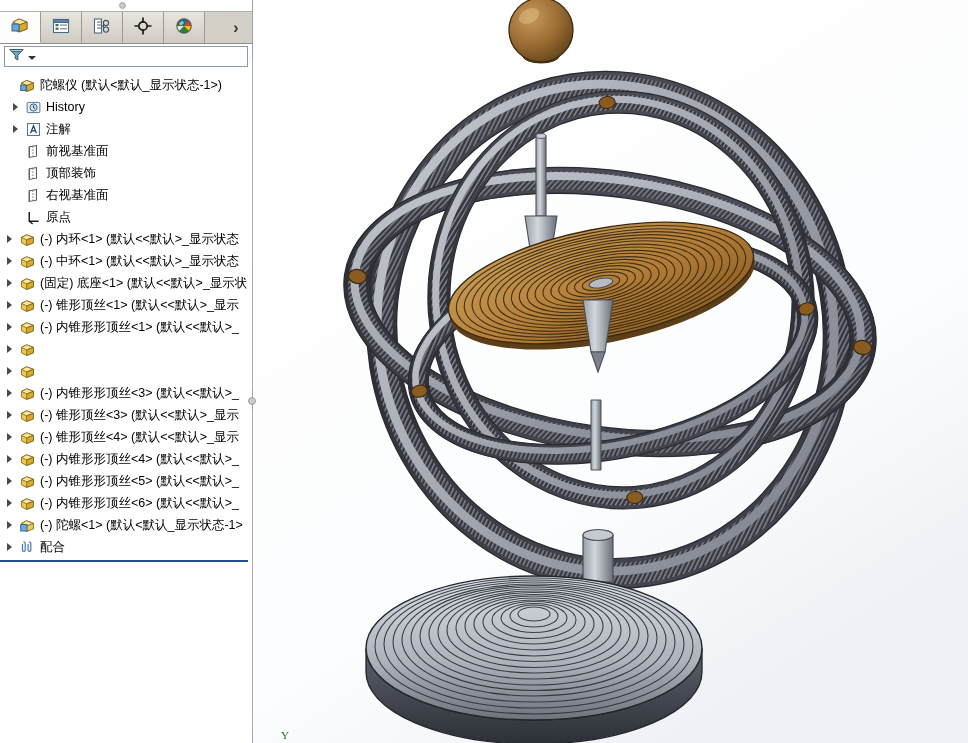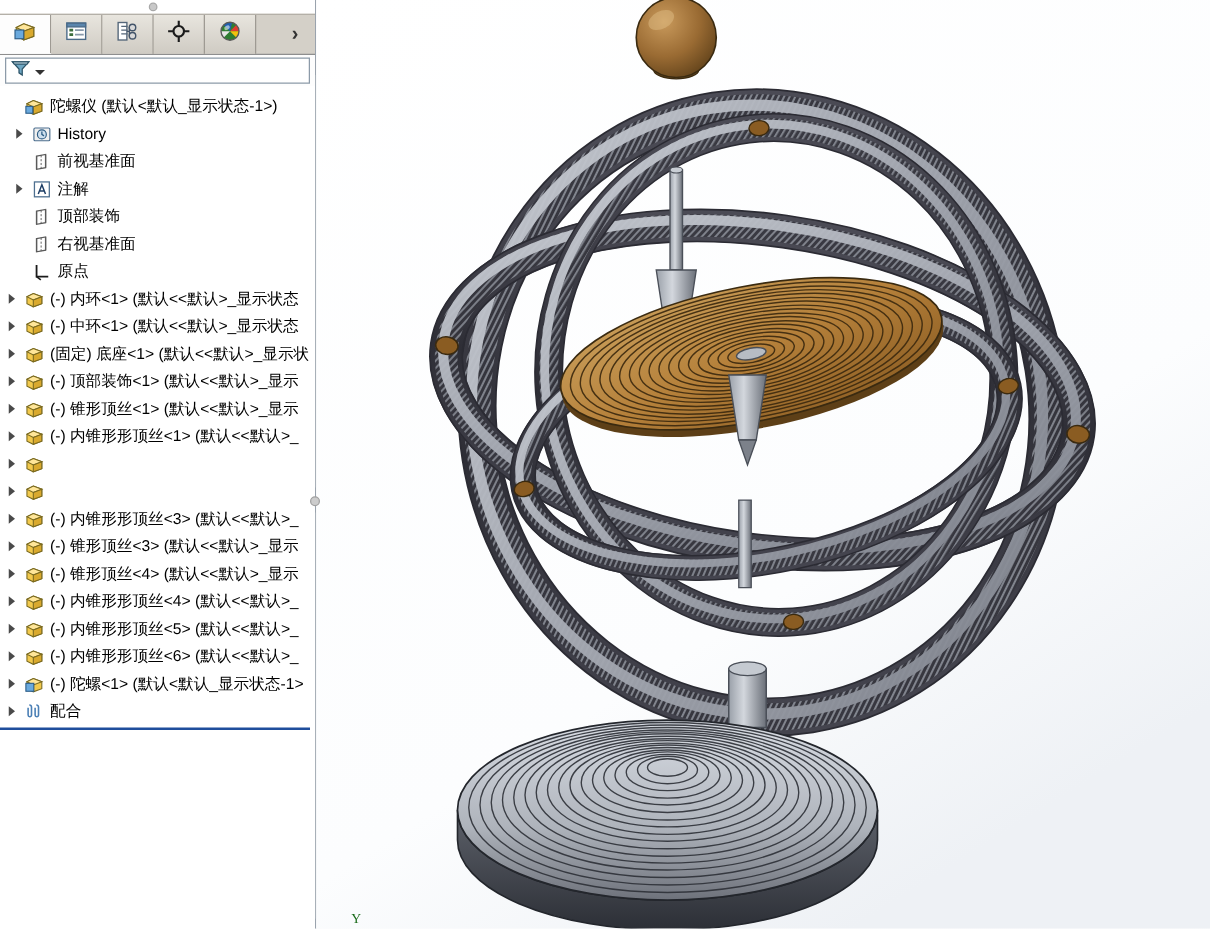--- a/index.html
+++ b/index.html
@@ -322,41 +322,41 @@
             <span class="t-icon">
               <svg width="17" height="17" viewBox="0 0 20 20">
                 <rect x="2.5" y="4" width="15" height="12" rx="1.2" fill="#f0f0f0" stroke="#4d6f8f" stroke-width="1.1"></rect>
                 <circle cx="10" cy="10" r="4.2" fill="#cfe0ee" stroke="#2d5d85" stroke-width="1.1"></circle>
                 <path d="M10 7.4 V10 L12 11.4" stroke="#2d5d85" stroke-width="1.2" fill="none"></path>
               </svg>
             </span>
             <span class="t-label">History</span>
           </div>
           <div class="tree-row indent1">
+            <span class="expander has"></span>
+            <span class="t-icon">
+              <svg width="17" height="17" viewBox="0 0 20 20">
+                <rect x="3" y="3" width="14" height="14" fill="#ffffff" stroke="#4d6f8f" stroke-width="1.2"></rect>
+                <path d="M6.6 14.4 L10 5.6 L13.4 14.4 M7.9 11.6 h4.2" stroke="#1f3f66" stroke-width="1.4" fill="none"></path>
+              </svg>
+            </span>
+            <span class="t-label">注解</span>
+          </div>
+          <div class="tree-row indent1">
             <span class="expander"></span>
             <span class="t-icon">
               <svg width="17" height="17" viewBox="0 0 20 20">
                 <path d="M5 4.5 L13.5 3 L13.5 15.5 L5 17 Z" fill="none" stroke="#5a5a5a" stroke-width="1.2"></path>
                 <path d="M5 4.5 L5 17 M13.5 3 L13.5 15.5" stroke="#5a5a5a" stroke-width="1.2"></path>
                 <path d="M9.3 3.8 v12.6" stroke="#5a5a5a" stroke-width="0.9" stroke-dasharray="2 1.6"></path>
               </svg>
             </span>
             <span class="t-label">前视基准面</span>
           </div>
           <div class="tree-row indent1">
-            <span class="expander has"></span>
-            <span class="t-icon">
-              <svg width="17" height="17" viewBox="0 0 20 20">
-                <rect x="3" y="3" width="14" height="14" fill="#ffffff" stroke="#4d6f8f" stroke-width="1.2"></rect>
-                <path d="M6.6 14.4 L10 5.6 L13.4 14.4 M7.9 11.6 h4.2" stroke="#1f3f66" stroke-width="1.4" fill="none"></path>
-              </svg>
-            </span>
-            <span class="t-label">注解</span>
-          </div>
-          <div class="tree-row indent1">
             <span class="expander"></span>
             <span class="t-icon">
               <svg width="17" height="17" viewBox="0 0 20 20">
                 <path d="M5 4.5 L13.5 3 L13.5 15.5 L5 17 Z" fill="none" stroke="#5a5a5a" stroke-width="1.2"></path>
                 <path d="M5 4.5 L5 17 M13.5 3 L13.5 15.5" stroke="#5a5a5a" stroke-width="1.2"></path>
                 <path d="M9.3 3.8 v12.6" stroke="#5a5a5a" stroke-width="0.9" stroke-dasharray="2 1.6"></path>
               </svg>
             </span>
             <span class="t-label">顶部装饰</span>
           </div>
@@ -406,31 +406,20 @@
           <div class="tree-row">
             <span class="expander has"></span>
             <span class="t-icon">
               <svg width="17" height="17" viewBox="0 0 20 20">
                 <path d="M3 7.5 L9 4.5 L17 7.5 L17 14 L9 17 L3 14 Z" fill="#f2c94c" stroke="#7a6a20" stroke-width="1"></path>
                 <path d="M9 4.5 L17 7.5 L9 10.5 L3 7.5 Z" fill="#ffe699" stroke="#7a6a20" stroke-width="1"></path>
                 <path d="M9 10.5 L17 7.5 L17 14 L9 17 Z" fill="#d9a92e" stroke="#7a6a20" stroke-width="1"></path>
               </svg>
             </span>
             <span class="t-label">(固定) 底座&lt;1&gt;  (默认&lt;&lt;默认&gt;_显示状</span>
-          </div>
-          <div class="tree-row">
-            <span class="expander has"></span>
-            <span class="t-icon">
-              <svg width="17" height="17" viewBox="0 0 20 20">
-                <path d="M3 7.5 L9 4.5 L17 7.5 L17 14 L9 17 L3 14 Z" fill="#f2c94c" stroke="#7a6a20" stroke-width="1"></path>
-                <path d="M9 4.5 L17 7.5 L9 10.5 L3 7.5 Z" fill="#ffe699" stroke="#7a6a20" stroke-width="1"></path>
-                <path d="M9 10.5 L17 7.5 L17 14 L9 17 Z" fill="#d9a92e" stroke="#7a6a20" stroke-width="1"></path>
-              </svg>
-            </span>
-            <span class="t-label">(-) 顶部装饰&lt;1&gt;  (默认&lt;&lt;默认&gt;_显示</span>
           </div>
           <div class="tree-row">
             <span class="expander has"></span>
             <span class="t-icon">
               <svg width="17" height="17" viewBox="0 0 20 20">
                 <path d="M3 7.5 L9 4.5 L17 7.5 L17 14 L9 17 L3 14 Z" fill="#f2c94c" stroke="#7a6a20" stroke-width="1"></path>
                 <path d="M9 4.5 L17 7.5 L9 10.5 L3 7.5 Z" fill="#ffe699" stroke="#7a6a20" stroke-width="1"></path>
                 <path d="M9 10.5 L17 7.5 L17 14 L9 17 Z" fill="#d9a92e" stroke="#7a6a20" stroke-width="1"></path>
               </svg>
             </span>

